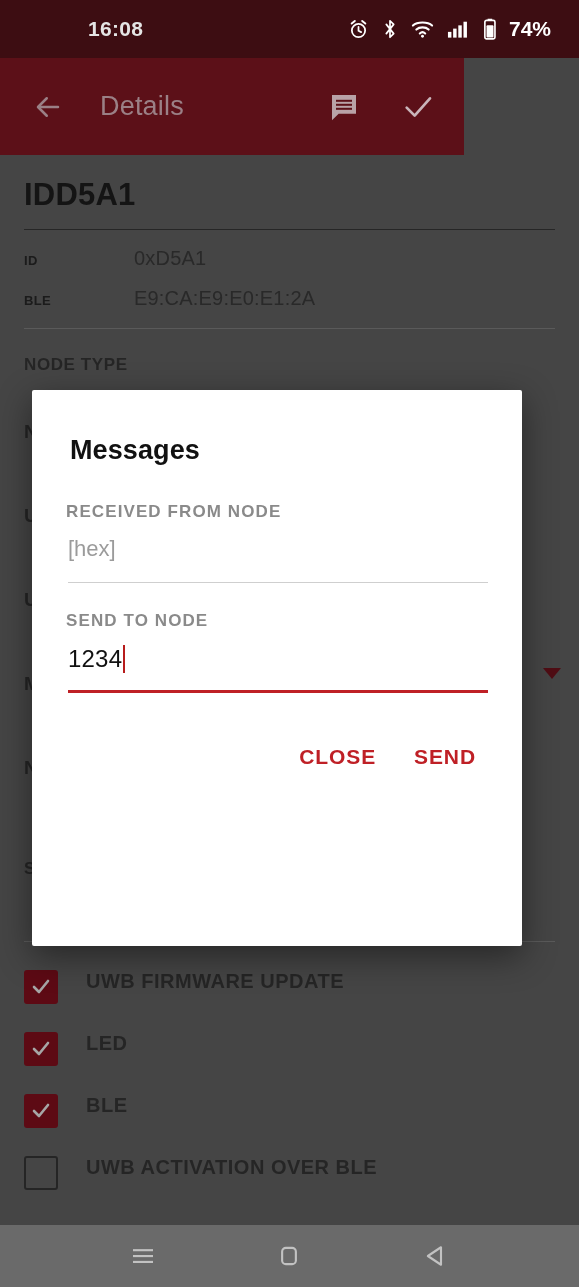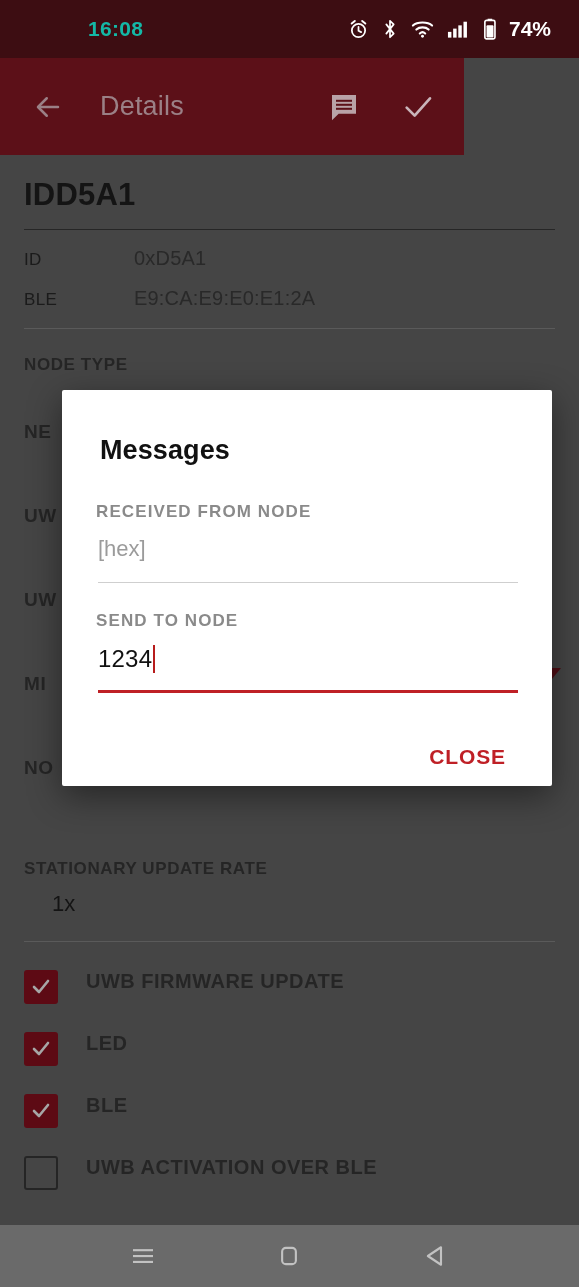--- a/index.html
+++ b/index.html
@@ -31,21 +31,21 @@
     align-items: center;
     justify-content: space-between;
     padding: 0 28px 0 0;
     color: #ffffff;
   }
   .status-clock {
     font-size: 21px;
     font-weight: bold;
     letter-spacing: 0.3px;
     margin-left: 88px;
-    color: #14b8a6;
+    color: #e5e5e5;
   }
   .status-icons {
     display: flex;
     align-items: center;
     gap: 13px;
   }
   .status-icons svg { display: block; }
   .battery-pct {
     font-size: 21px;
     font-weight: bold;
@@ -113,22 +113,22 @@
     margin-top: 18px;
   }
 
   .kv-row {
     display: flex;
     align-items: baseline;
     margin-top: 17px;
   }
   .kv-key {
     width: 110px;
-    font-size: 17px;
-    font-weight: normal;
+    font-size: 13px;
+    font-weight: bold;
     color: #2a2a2a;
     letter-spacing: 0.3px;
   }
   .kv-val {
     font-size: 20px;
     color: #3f3f3f;
     letter-spacing: 0.2px;
   }
 
   .section-label {
@@ -197,24 +197,24 @@
     position: absolute;
     top: 0; left: 0;
     width: 579px; height: 1287px;
     background: rgba(0,0,0,0.35);
     pointer-events: none;
   }
 
   
   .dialog {
     position: absolute;
-    left: 62px;
+    left: 32px;
     top: 390px;
     width: 490px;
-    height: 396px;
+    height: 556px;
     background: #ffffff;
     border-radius: 2px;
     box-shadow: 0 10px 34px rgba(0,0,0,0.45);
     padding: 0 34px;
   }
   .dialog-title {
     font-size: 27px;
     font-weight: bold;
     color: #111111;
     padding-top: 45px;
@@ -493,20 +493,21 @@
     <div class="field-label second">SEND TO NODE</div>
     <div class="field-tx-wrap">
       <span class="field-tx">1234</span>
       <span class="caret"></span>
     </div>
     <div class="field-underline-red"></div>
 
 
     <div class="dialog-actions">
       <button class="dlg-btn">CLOSE</button>
+      <button class="dlg-btn">SEND</button>
     </div>
   </div>
 
   <div class="nav-bar">
     <div class="nav-btn">
       <svg width="30" height="30" viewBox="0 0 24 24">
         <rect x="4" y="6.5" width="16" height="1.7" fill="#c2c2c2"></rect>
         <rect x="4" y="11.2" width="16" height="1.7" fill="#c2c2c2"></rect>
         <rect x="4" y="15.9" width="16" height="1.7" fill="#c2c2c2"></rect>
       </svg>

